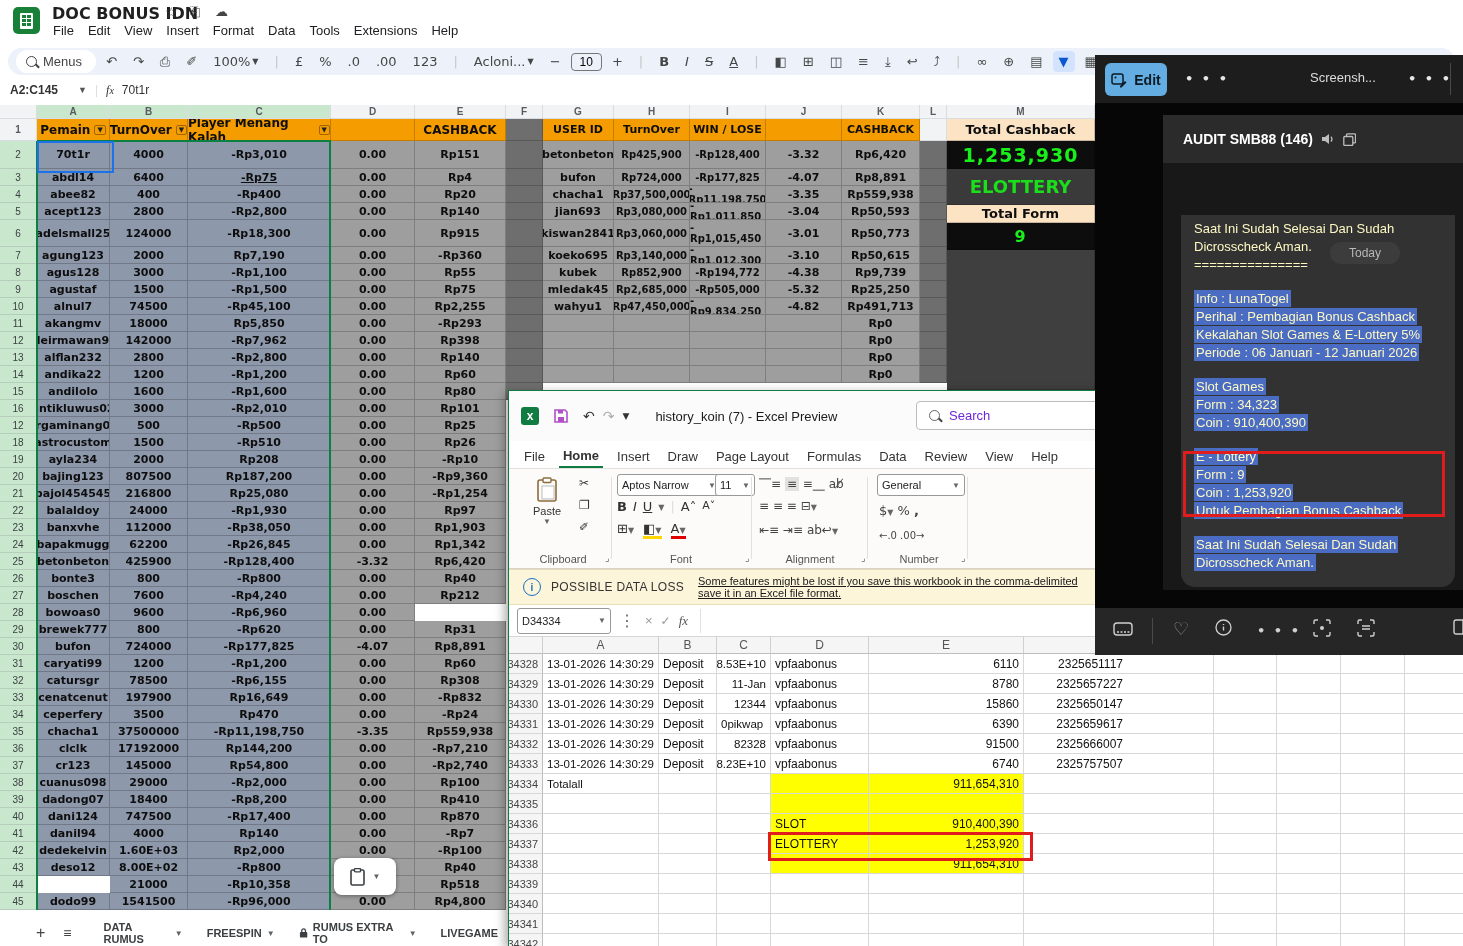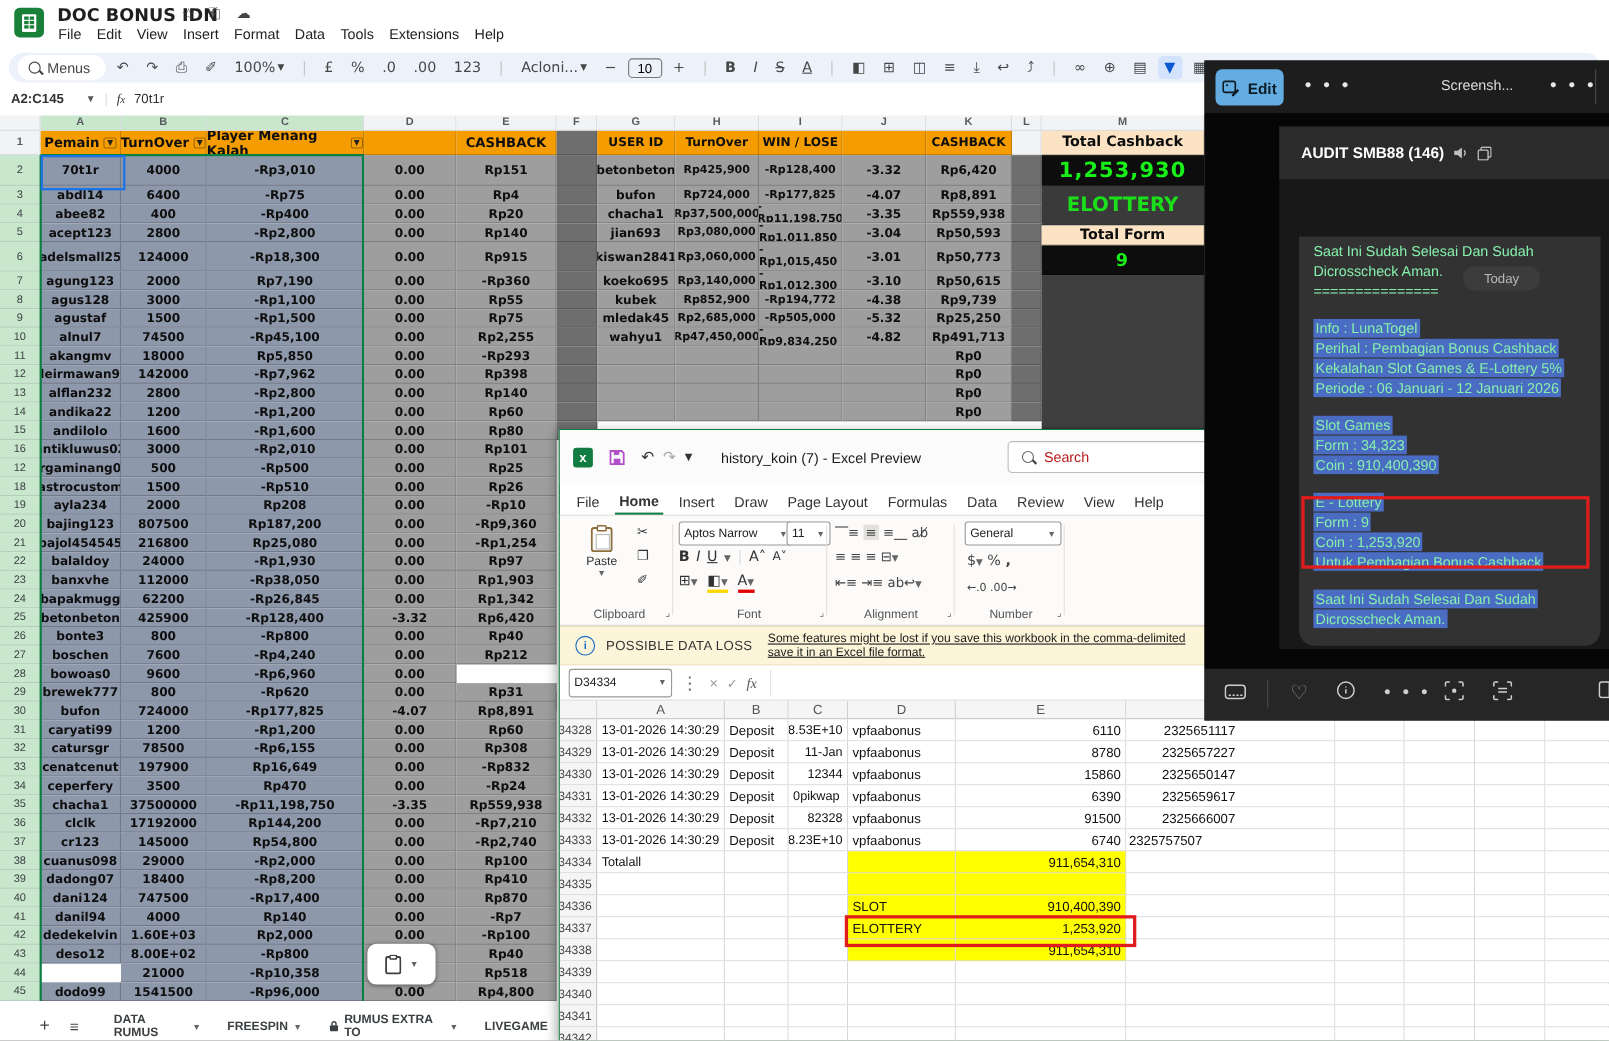--- a/index.html
+++ b/index.html
@@ -61,21 +61,21 @@
   .xl-colh{background:#f5f5f5;color:#555;font:12px "Liberation Sans",sans-serif;justify-content:center;
            border-right:1px solid #cfcfcf;border-bottom:1px solid #bdbdbd;}
   .ylw{background:#ffff00;}
   
   #viewer{left:1095px;top:55px;width:368px;height:600px;background:#060606;z-index:20;}
   .vw-top{background:#1d1d1d;}
   .vw-bottom{background:#262626;}
   .edit-btn{background:#63ade2;border-radius:6px;display:flex;align-items:center;gap:7px;justify-content:center;
             color:#0d1b24;font:600 14px "Liberation Sans",sans-serif;}
   .dots{color:#e6e6e6;font:700 13px "DejaVu Sans",sans-serif;letter-spacing:2px;}
-  .chat-line{position:absolute;left:13px;font:13px "Liberation Sans",sans-serif;color:#86efac;white-space:nowrap;}
+  .chat-line{position:absolute;left:13px;font:13px "Liberation Sans",sans-serif;color:#fef9c3;white-space:nowrap;}
   .chat-line .hl{background:#4a6cc3;padding:1px 2px;}
   .today-pill{background:#3c3c3c;color:#b9b9b9;font:12px "Liberation Sans",sans-serif;border-radius:12px;
               display:flex;align-items:center;justify-content:center;}
   .vicon{display:flex;align-items:center;justify-content:center;color:#cfcfcf;}
   svg{display:block;}
 </style>
 </head>
 <body>
 
 <div id="app">
@@ -226,21 +226,21 @@
         <div class="cell c-orange" style="left: 415px; top: 119px; width: 91px; height: 22px;">CASHBACK</div>
         <div class="cell c-dark" style="left: 506px; top: 119px; width: 37px; height: 22px;"></div>
         <div class="cell c-sel" style="left: 37px; top: 141px; width: 73px; height: 28px;">70t1r</div>
         <div class="cell c-sel" style="left: 110px; top: 141px; width: 78px; height: 28px;">4000</div>
         <div class="cell c-sel" style="left: 188px; top: 141px; width: 143px; height: 28px;">-Rp3,010</div>
         <div class="cell c-gray" style="left: 331px; top: 141px; width: 84px; height: 28px;">0.00</div>
         <div class="cell c-gray" style="left: 415px; top: 141px; width: 91px; height: 28px;">Rp151</div>
         <div class="cell c-dark" style="left: 506px; top: 141px; width: 37px; height: 28px;"></div>
         <div class="cell c-sel" style="left: 37px; top: 169px; width: 73px; height: 17px;">abdl14</div>
         <div class="cell c-sel" style="left: 110px; top: 169px; width: 78px; height: 17px;">6400</div>
-        <div class="cell c-sel" style="left: 188px; top: 169px; width: 143px; height: 17px;">-Rp75</div>
+        <div class="cell c-sel" style="left: 188px; top: 169px; width: 143px; height: 17px; text-decoration: underline;">-Rp75</div>
         <div class="cell c-gray" style="left: 331px; top: 169px; width: 84px; height: 17px;">0.00</div>
         <div class="cell c-gray" style="left: 415px; top: 169px; width: 91px; height: 17px;">Rp4</div>
         <div class="cell c-dark" style="left: 506px; top: 169px; width: 37px; height: 17px;"></div>
         <div class="cell c-sel" style="left: 37px; top: 186px; width: 73px; height: 17px;">abee82</div>
         <div class="cell c-sel" style="left: 110px; top: 186px; width: 78px; height: 17px;">400</div>
         <div class="cell c-sel" style="left: 188px; top: 186px; width: 143px; height: 17px;">-Rp400</div>
         <div class="cell c-gray" style="left: 331px; top: 186px; width: 84px; height: 17px;">0.00</div>
         <div class="cell c-gray" style="left: 415px; top: 186px; width: 91px; height: 17px;">Rp20</div>
         <div class="cell c-dark" style="left: 506px; top: 186px; width: 37px; height: 17px;"></div>
         <div class="cell c-sel" style="left: 37px; top: 203px; width: 73px; height: 17px;">acept123</div>
@@ -596,21 +596,21 @@
           <path d="M2 2h10l2 2v10H2z" fill="none" stroke="#b14fc9" stroke-width="1.6"></path>
           <rect x="5" y="9" width="6" height="5" fill="#b14fc9"></rect>
           <rect x="5" y="2" width="5" height="3.5" fill="#b14fc9"></rect>
         </svg>
       <span class="xl-mini" style="margin-left:10px;font-size:14px;">↶</span>
       <span class="xl-mini" style="color:#aaa;font-size:14px;">↷</span>
       <span class="xl-mini" style="font-size:9px;">▼</span>
       <span class="xl-title" style="margin-left:22px;">history_koin (7)  -  Excel Preview</span>
       <div class="abs" style="left:407px;top:10px;width:225px;height:29px;border:1px solid #bdbdbd;border-radius:4px;background:#fff;display:flex;align-items:center;gap:9px;padding-left:12px;">
         <span class="mag" style="border-color:#666;"></span>
-        <span style="font:13px 'Liberation Sans',sans-serif;color:#b91c1c;">Search</span>
+        <span style="font:13px 'Liberation Sans',sans-serif;color:#6d28d9;">Search</span>
       </div>
     </div>
 
     <div class="abs" style="left:6px;top:50px;height:27px;display:flex;align-items:flex-end;" id="xl-tabs">
         <div class="xl-tab">File</div>
         <div class="xl-tab active">Home</div>
         <div class="xl-tab">Insert</div>
         <div class="xl-tab">Draw</div>
         <div class="xl-tab">Page Layout</div>
         <div class="xl-tab">Formulas</div>
@@ -777,21 +777,21 @@
         <div class="xl-cell" style="left: 705px; top: 97px; width: 63px; height: 20px;"></div>
         <div class="xl-cell" style="left: 768px; top: 97px; width: 64px; height: 20px;"></div>
         <div class="xl-cell" style="left: 832px; top: 97px; width: 64px; height: 20px;"></div>
         <div class="xl-cell" style="left: 896px; top: 97px; width: 59px; height: 20px;"></div>
         <div class="xl-cell xl-rowh" style="left: 0px; top: 117px; width: 34px; height: 20px;">34333</div>
         <div class="xl-cell" style="left: 34px; top: 117px; width: 116px; height: 20px; font-size: 11.5px;">13-01-2026 14:30:29</div>
         <div class="xl-cell" style="left: 150px; top: 117px; width: 58px; height: 20px;">Deposit</div>
         <div class="xl-cell" style="left: 208px; top: 117px; width: 54px; height: 20px; justify-content: flex-end; font-size: 11.5px;">8.23E+10</div>
         <div class="xl-cell" style="left: 262px; top: 117px; width: 98px; height: 20px;">vpfaabonus</div>
         <div class="xl-cell" style="left: 360px; top: 117px; width: 155px; height: 20px; justify-content: flex-end;">6740</div>
-        <div class="xl-cell" style="left: 515px; top: 117px; width: 190px; height: 20px; justify-content: flex-end; padding-right: 120px;">2325757507</div>
+        <div class="xl-cell" style="left: 515px; top: 117px; width: 190px; height: 20px; justify-content: flex-end; padding-right: 90px;">2325757507</div>
         <div class="xl-cell" style="left: 705px; top: 117px; width: 63px; height: 20px;"></div>
         <div class="xl-cell" style="left: 768px; top: 117px; width: 64px; height: 20px;"></div>
         <div class="xl-cell" style="left: 832px; top: 117px; width: 64px; height: 20px;"></div>
         <div class="xl-cell" style="left: 896px; top: 117px; width: 59px; height: 20px;"></div>
         <div class="xl-cell xl-rowh" style="left: 0px; top: 137px; width: 34px; height: 20px;">34334</div>
         <div class="xl-cell" style="left: 34px; top: 137px; width: 116px; height: 20px; font-size: 11.5px;">Totalall</div>
         <div class="xl-cell" style="left: 150px; top: 137px; width: 58px; height: 20px;"></div>
         <div class="xl-cell" style="left: 208px; top: 137px; width: 54px; height: 20px; justify-content: flex-end; font-size: 11.5px;"></div>
         <div class="xl-cell ylw" style="left: 262px; top: 137px; width: 98px; height: 20px;"></div>
         <div class="xl-cell ylw" style="left: 360px; top: 137px; width: 155px; height: 20px; justify-content: flex-end;">911,654,310</div>

